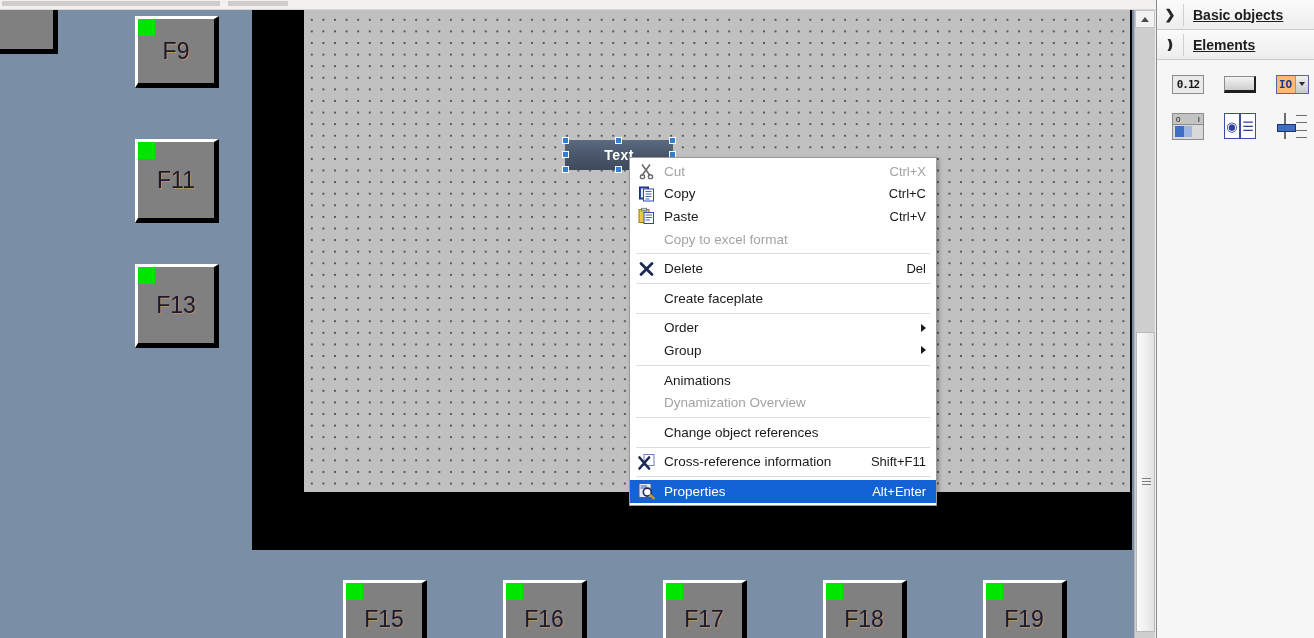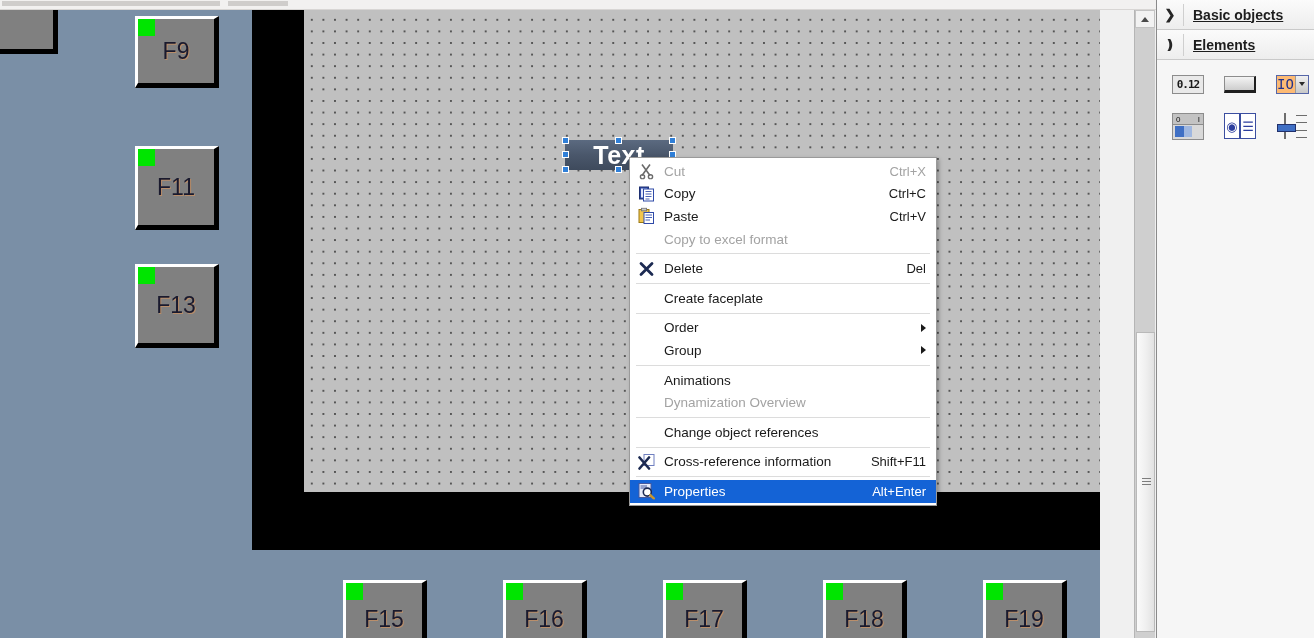--- a/index.html
+++ b/index.html
@@ -35,20 +35,21 @@
     background: #cfcdcb;
   }
 
   
   .hmi-panel {
     position: absolute;
     left: 0; top: 10px;
     width: 1100px; height: 628px;
     background: #7a8fa6;
     overflow: hidden;
+    padding-left: 44px;
   }
 
   
   .fkey {
     position: absolute;
     background: #808080;
     box-sizing: border-box;
     border-top: 3px solid #ffffff;
     border-left: 3px solid #ffffff;
     border-right: 5px solid #000000;
@@ -97,21 +98,21 @@
   .text-object {
     position: absolute;
     left: 565px; top: 130px;
     width: 108px; height: 30px;
     background: linear-gradient(180deg, #5b6a80 0%, #4a576b 50%, #3e4a5c 100%);
     display: flex;
     align-items: center;
     justify-content: center;
   }
   .text-object .tlabel {
-    font-size: 25px;
+    font-size: 14px;
     font-weight: bold;
     color: #ffffff;
     letter-spacing: 0.5px;
   }
   .sel-handle {
     position: absolute;
     width: 7px; height: 7px;
     background: #2f7fd8;
     border: 1px solid #ffffff;
     box-sizing: border-box;
@@ -244,21 +245,21 @@
     width: 33px; height: 19px;
     border: 1px solid #5566a8;
     box-sizing: border-box;
     display: flex;
     background: #ffffff;
   }
   .ic-dropdown .val {
     flex: 1;
     display: flex; align-items: center; justify-content: center;
     font-family: "DejaVu Sans Mono", monospace;
-    font-size: 14px; font-weight: normal;
+    font-size: 11px; font-weight: bold;
     color: #21318c;
     background: #fdba74;
   }
   .ic-dropdown .arw {
     width: 12px;
     background: linear-gradient(180deg,#f0f0f0,#c8c8c8);
     border-left: 1px solid #9a9a9a;
     display: flex; align-items: center; justify-content: center;
   }
   .ic-dropdown .arw em {
@@ -404,21 +405,21 @@
 
     <div class="fkey partial" style="left:-62px;top:-4px;width:120px;height:48px;">
       
     </div>
 
     <div id="fkeys">
         <div class="fkey" style="left: 135px; top: 6px; width: 84px; height: 72px;">
           <span class="led"></span>
           <span class="lbl">F9</span>
         </div>
-        <div class="fkey" style="left: 135px; top: 136px; width: 84px; height: 84px;">
+        <div class="fkey" style="left: 135px; top: 129px; width: 84px; height: 84px;">
           <span class="led"></span>
           <span class="lbl">F11</span>
         </div>
         <div class="fkey" style="left: 135px; top: 254px; width: 84px; height: 84px;">
           <span class="led"></span>
           <span class="lbl">F13</span>
         </div>
         <div class="fkey" style="left: 343px; top: 570px; width: 84px; height: 80px;">
           <span class="led"></span>
           <span class="lbl">F15</span>

